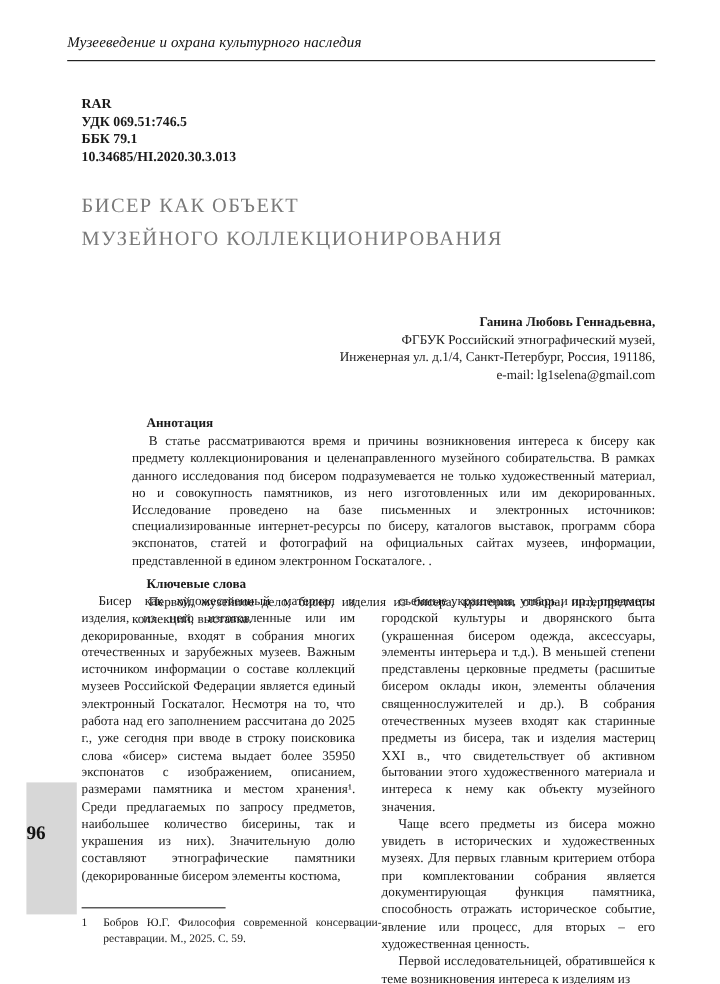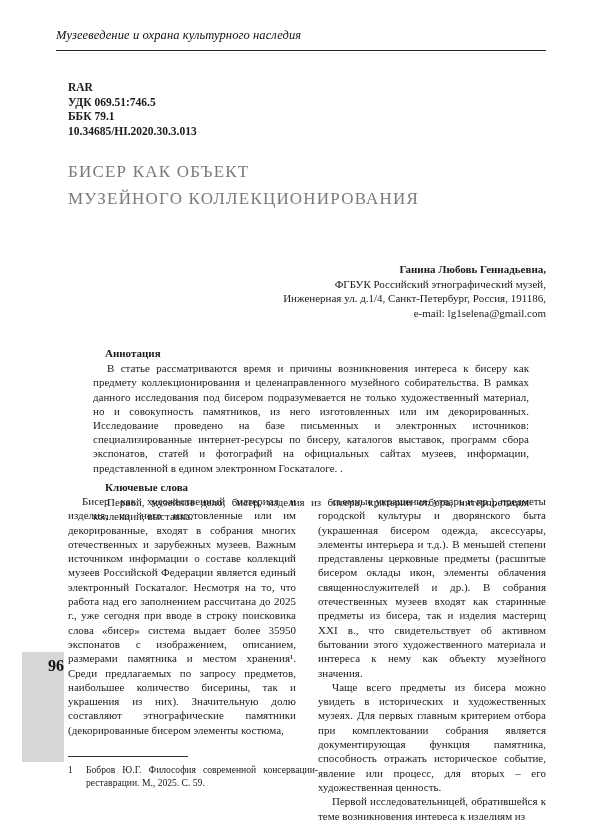--- a/index.html
+++ b/index.html
@@ -45,23 +45,23 @@
     position: absolute;
     left: 22px;
     top: 652px;
     width: 42px;
     height: 110px;
     background: #d7d7d7;
   }
   .pagenum {
     position: absolute;
     left: 22px;
-    top: 657px;
+    top: 686px;
     width: 42px;
-    text-align: right;
+    text-align: left;
     font-size: 16px;
     font-weight: bold;
     color: #111;
     font-family: Liberation Serif, serif;
   }
   
   .meta {
     position: absolute;
     left: 68px;
     top: 80px;
@@ -89,21 +89,21 @@
     top: 262px;
     width: 370px;
     text-align: right;
     font-size: 11px;
     line-height: 14.5px;
   }
   .author-name { font-weight: bold; }
   
   .abstract {
     position: absolute;
-    left: 93px;
+    left: 110px;
     top: 346px;
     width: 436px;
     font-size: 11px;
     line-height: 14.2px;
     text-align: justify;
   }
   .abstract h4 {
     margin: 0 0 1px 0;
     font-size: 11px;
     font-weight: bold;

